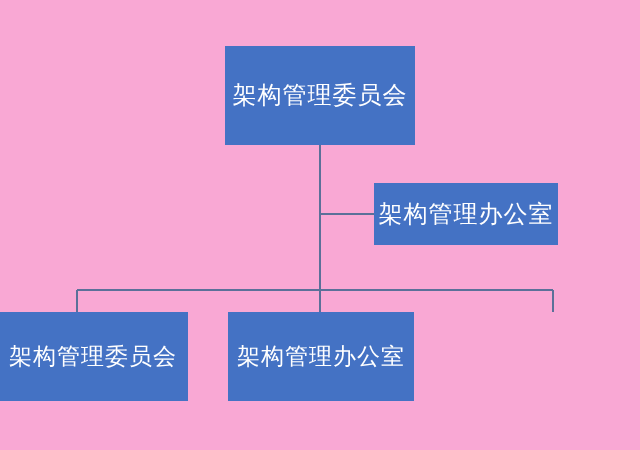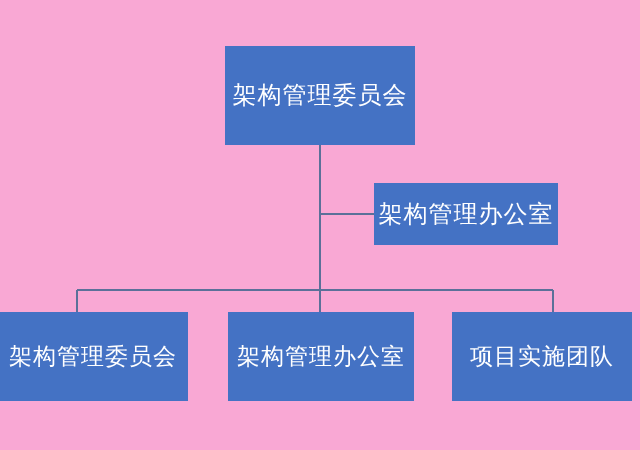--- a/index.html
+++ b/index.html
@@ -114,17 +114,14 @@
   </div>
 
   <div class="node" id="node-design-team">
     <span class="node-label">架构管理委员会</span>
   </div>
 
   <div class="node" id="node-review-team">
     <span class="node-label">架构管理办公室</span>
   </div>
 
-  <div class="node" id="node-implementation-team">
-    <span class="node-label">项目实施团队</span>
-  </div>
 
 </div>
 
 </body></html>

